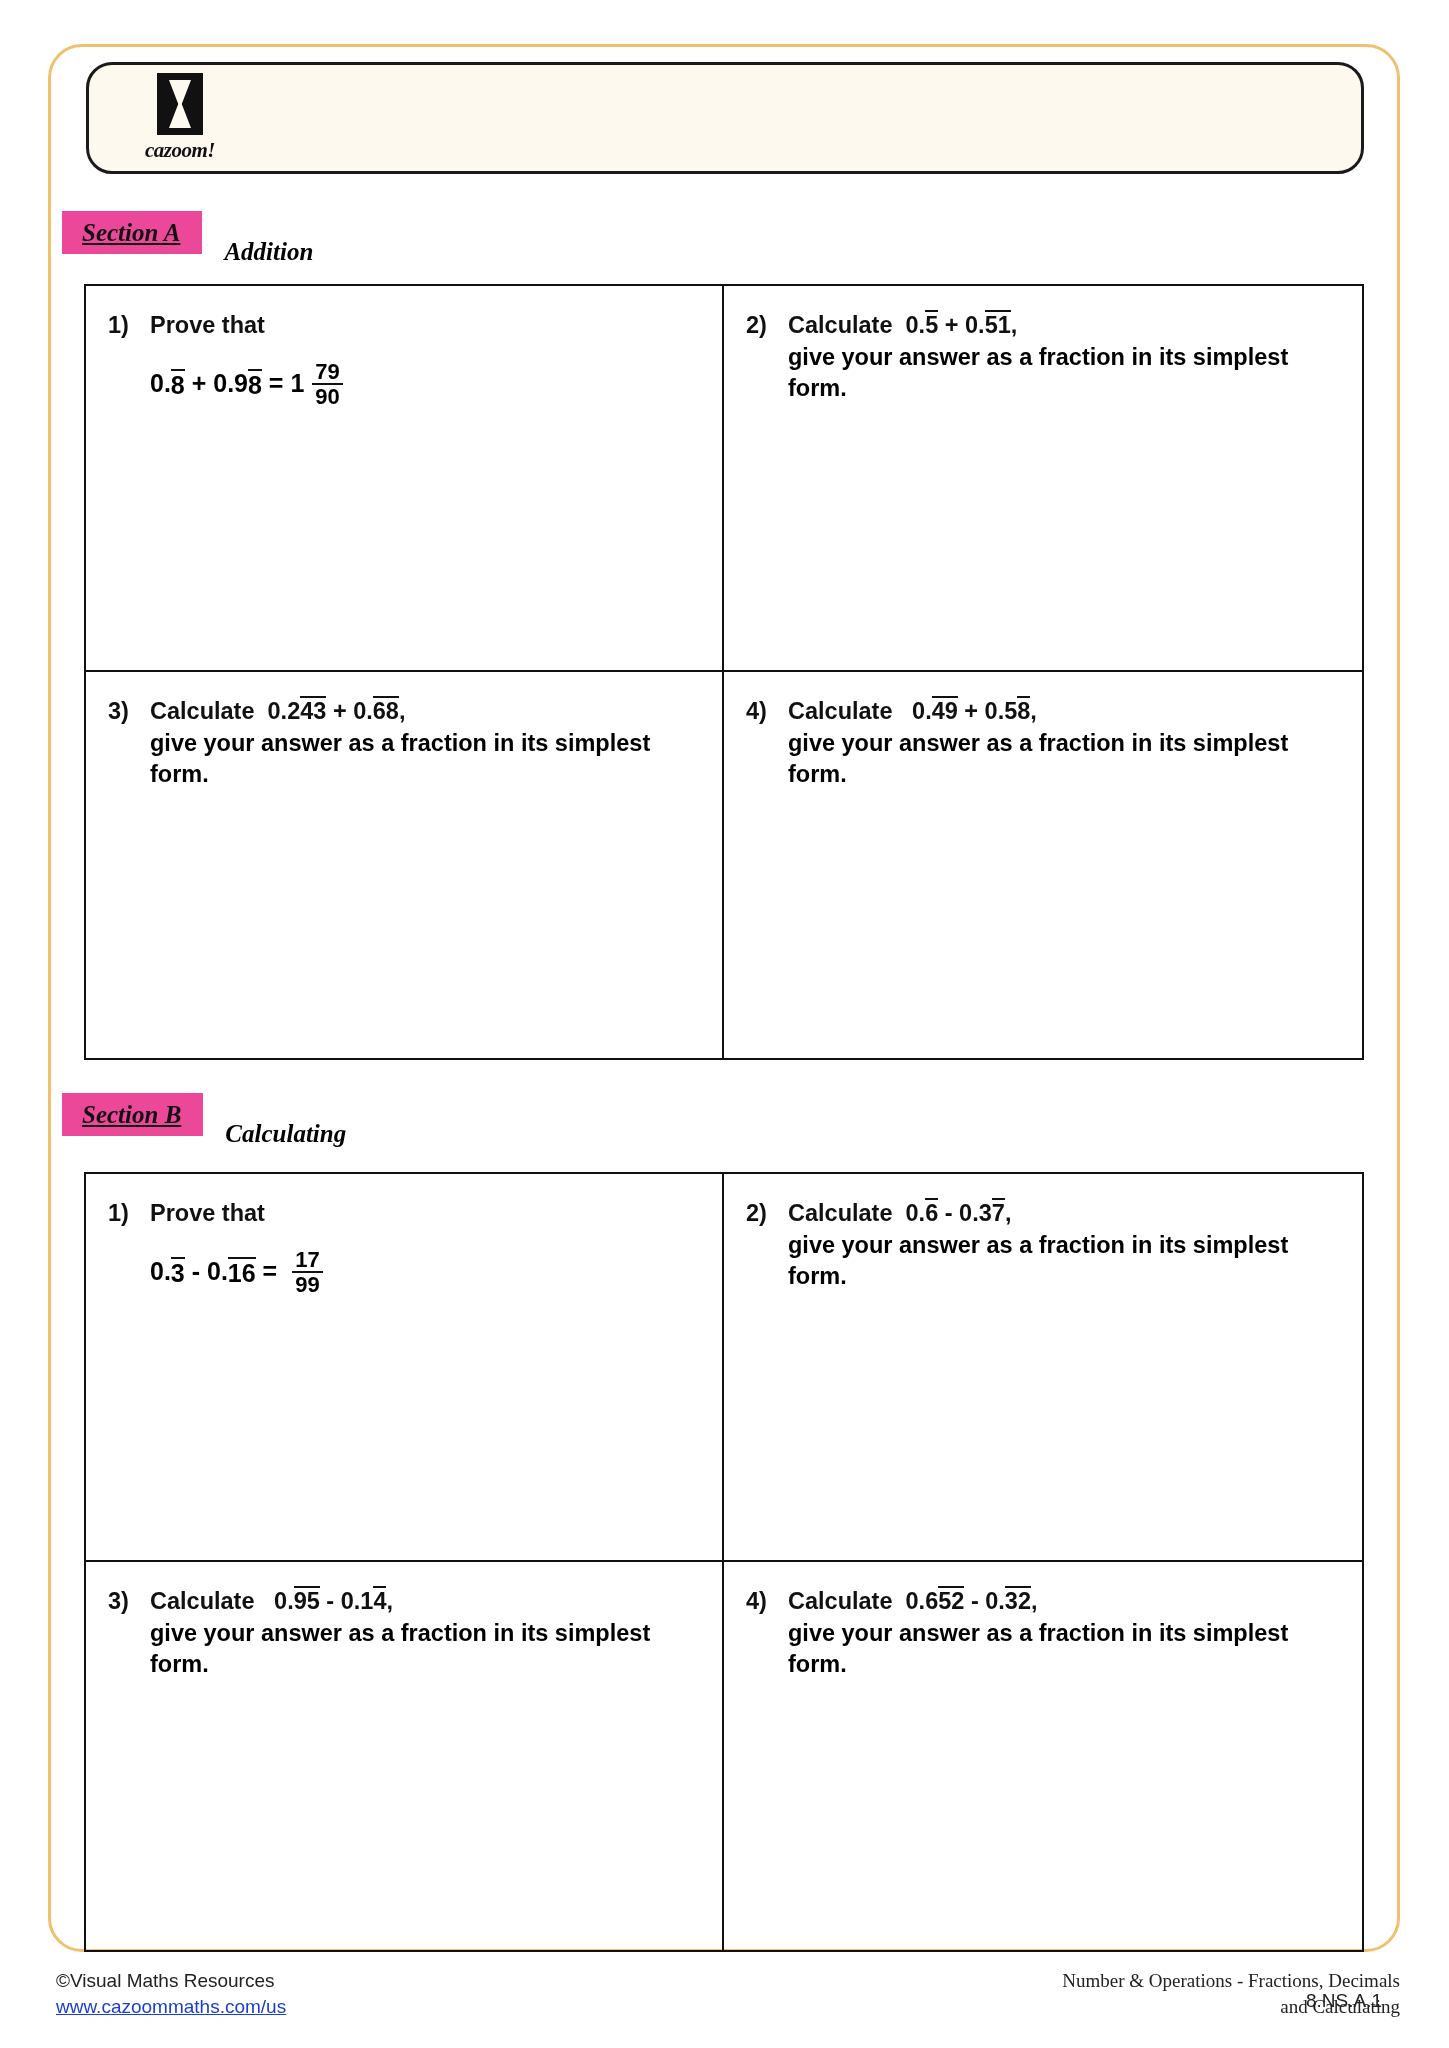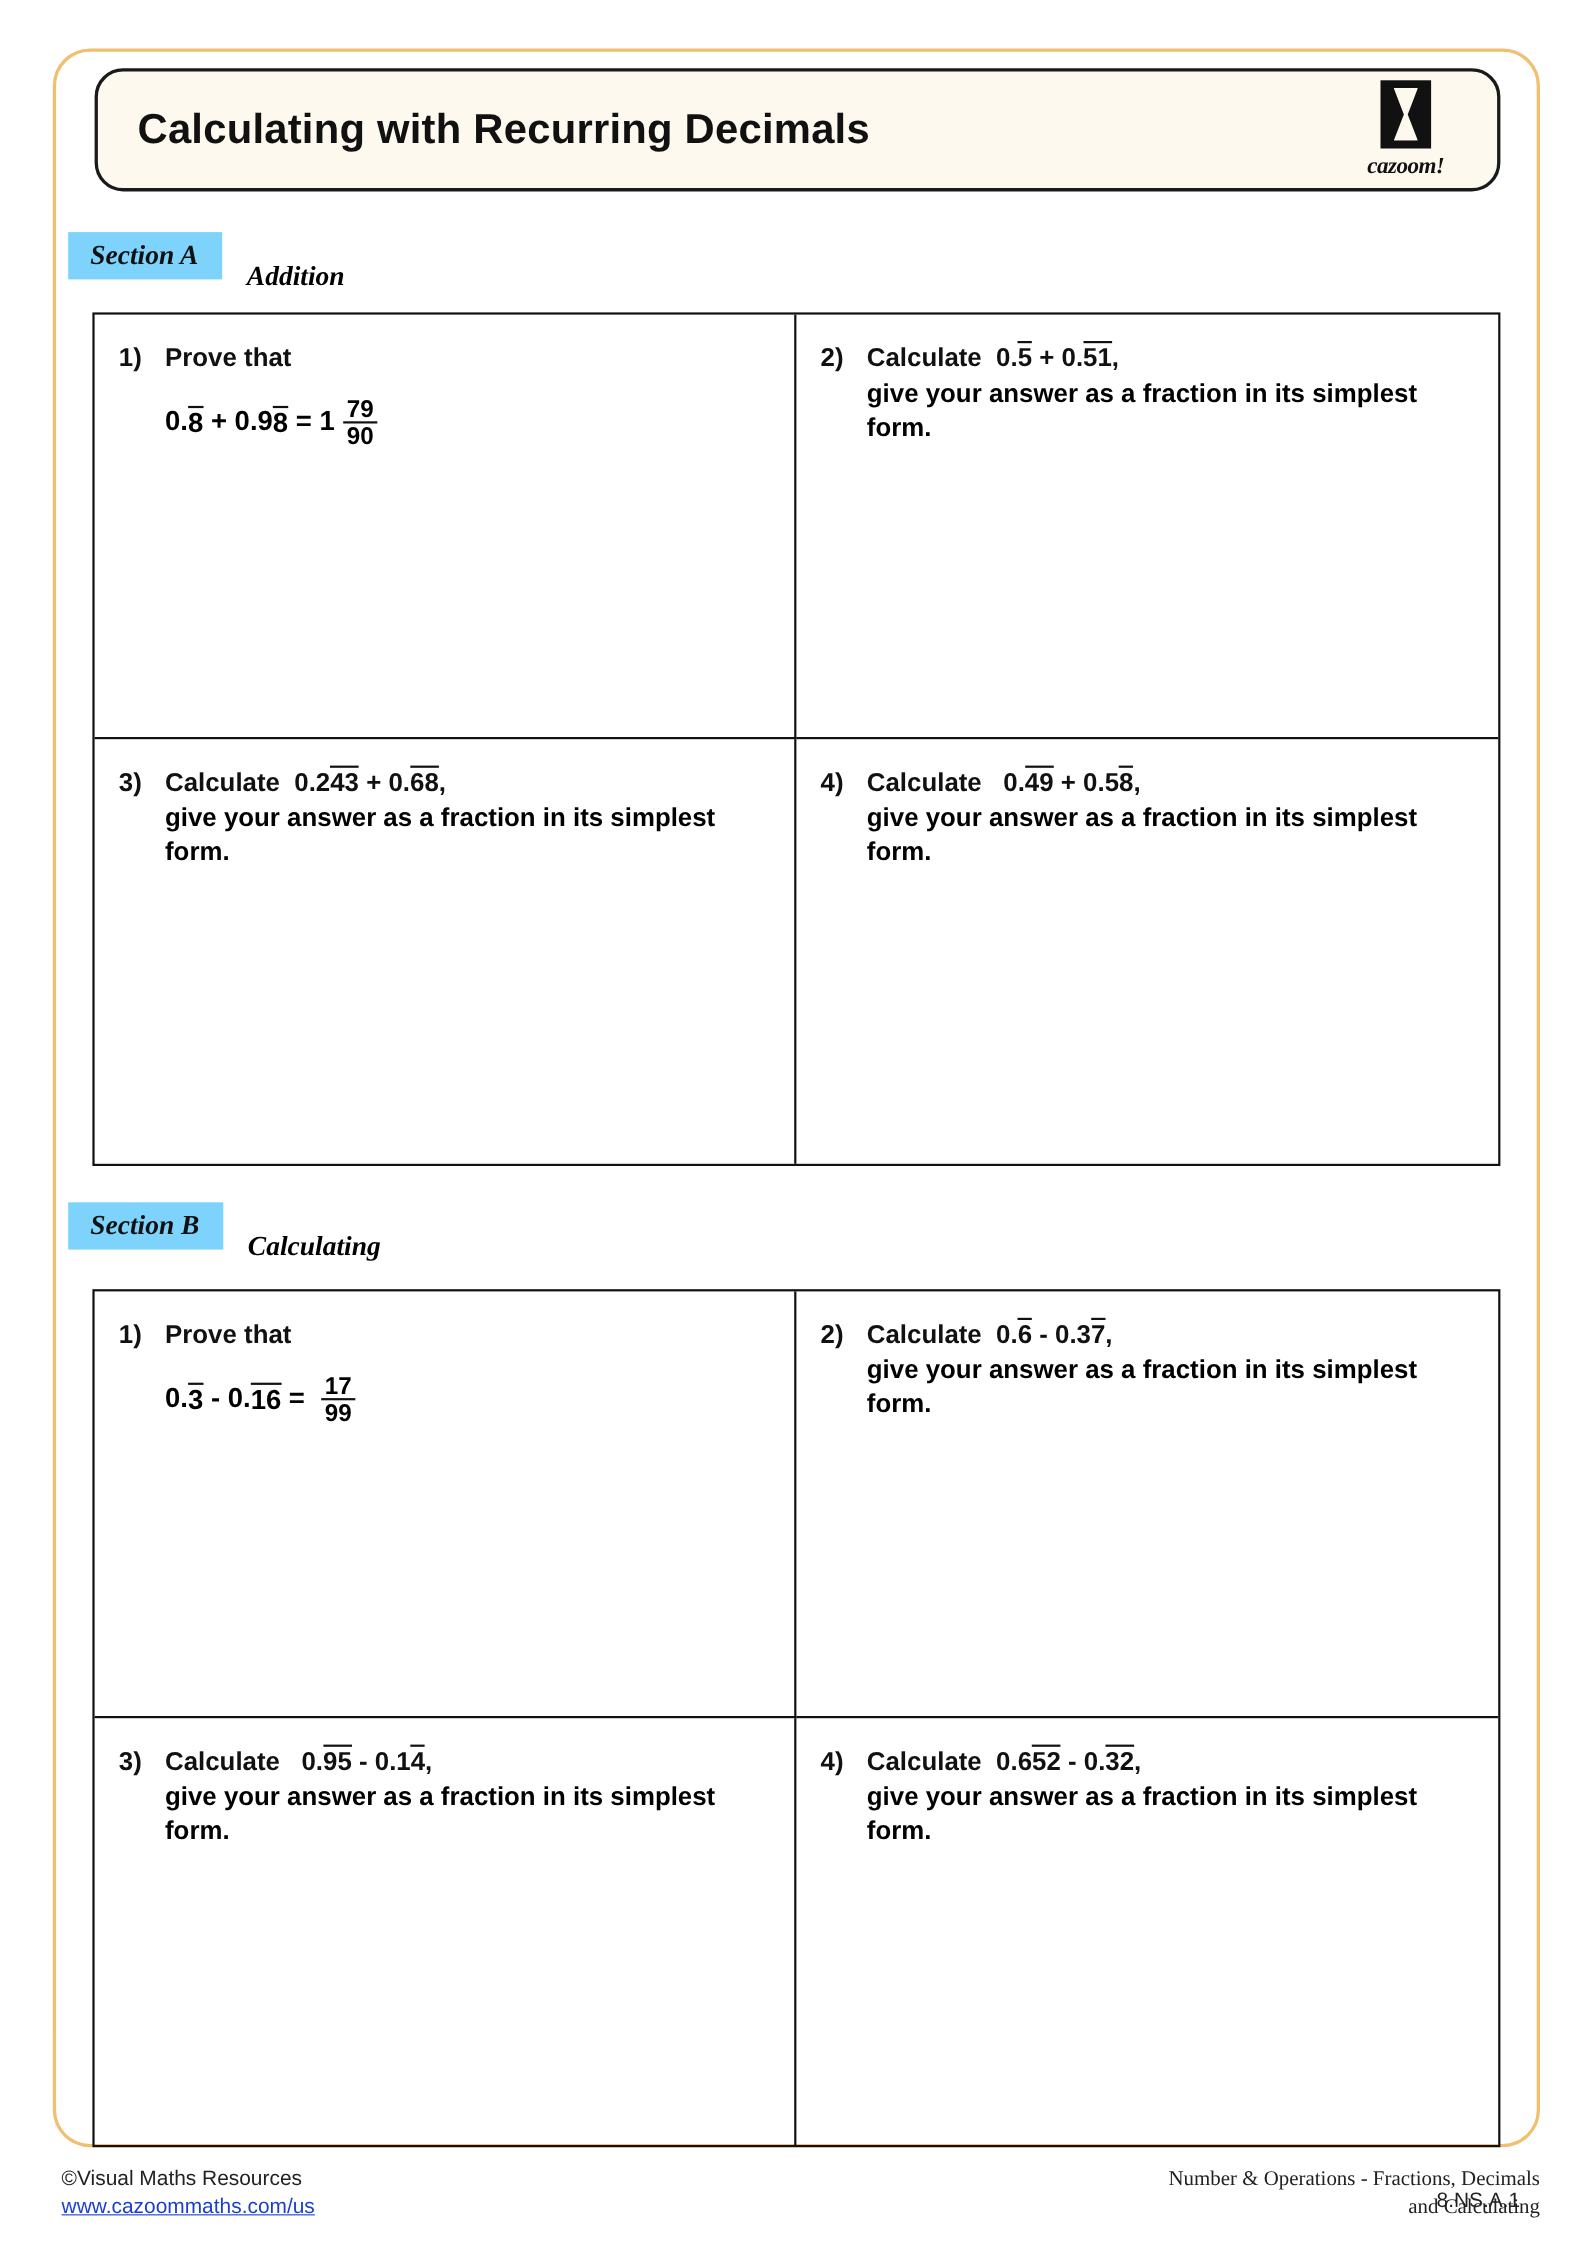--- a/index.html
+++ b/index.html
@@ -86,28 +86,29 @@
   }
 
   
   .section-head {
     position: absolute;
     display: flex;
     align-items: center;
     height: 48px;
   }
   .section-pill {
-    background: #7dd3fc;
+    background: #ec4899;
     color: #111111;
     font-family: "Liberation Serif", serif;
     font-style: italic;
     font-weight: bold;
     font-size: 25px;
     padding: 9px 22px 9px 20px;
     line-height: 1;
+    text-decoration: underline;
   }
   .section-topic {
     font-family: "Liberation Serif", serif;
     font-style: italic;
     font-weight: bold;
     font-size: 25px;
     color: #000000;
     margin-left: 22px;
     margin-top: 40px;
   }
@@ -215,21 +216,20 @@
     right: 18px;
     top: 22px;
   }
 </style>
 </head>
 <body>
 
 <div class="page-frame"></div>
 
 <div class="title-bar">
-  <div class="title-text">Calculating with Recurring Decimals</div>
   <div class="logo">
     <div class="logo-mark"></div>
     <div class="logo-word">cazoom!</div>
   </div>
 </div>
 
 <div class="section-head" style="left:62px; top:208px;">
   <div class="section-pill">Section A</div>
   <div class="section-topic">Addition</div>
 </div>

